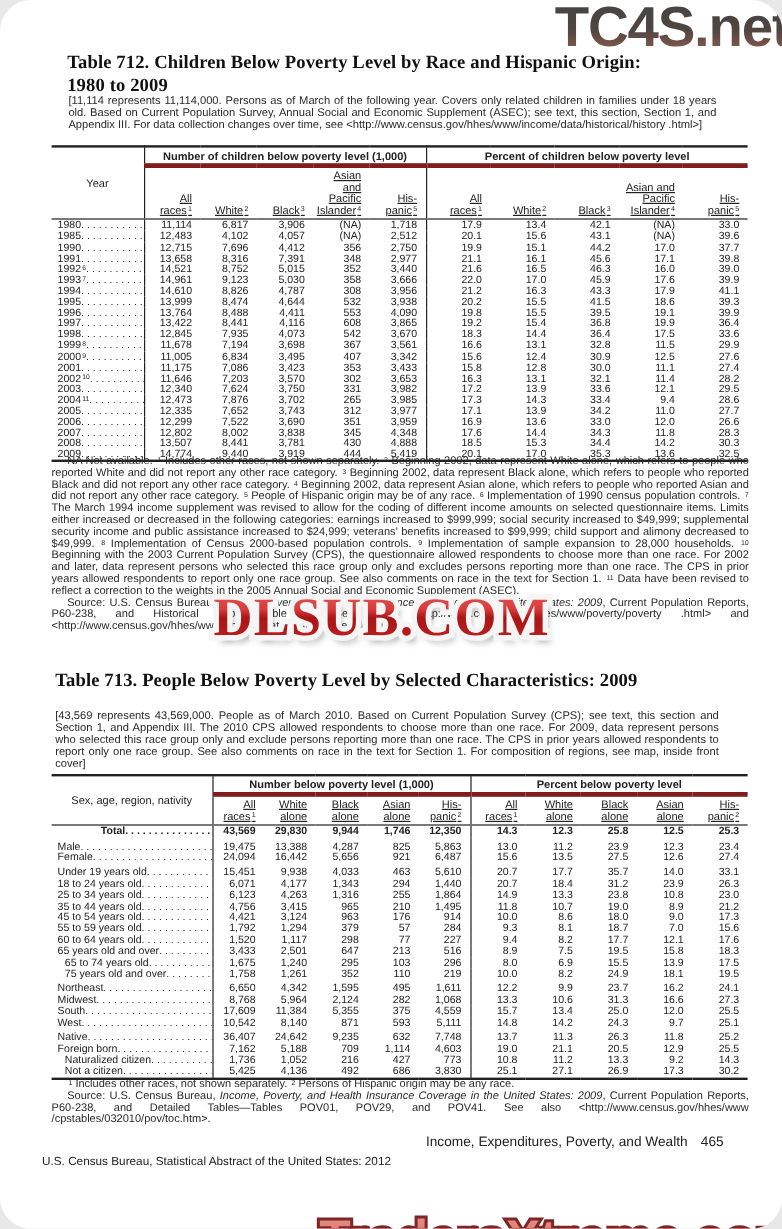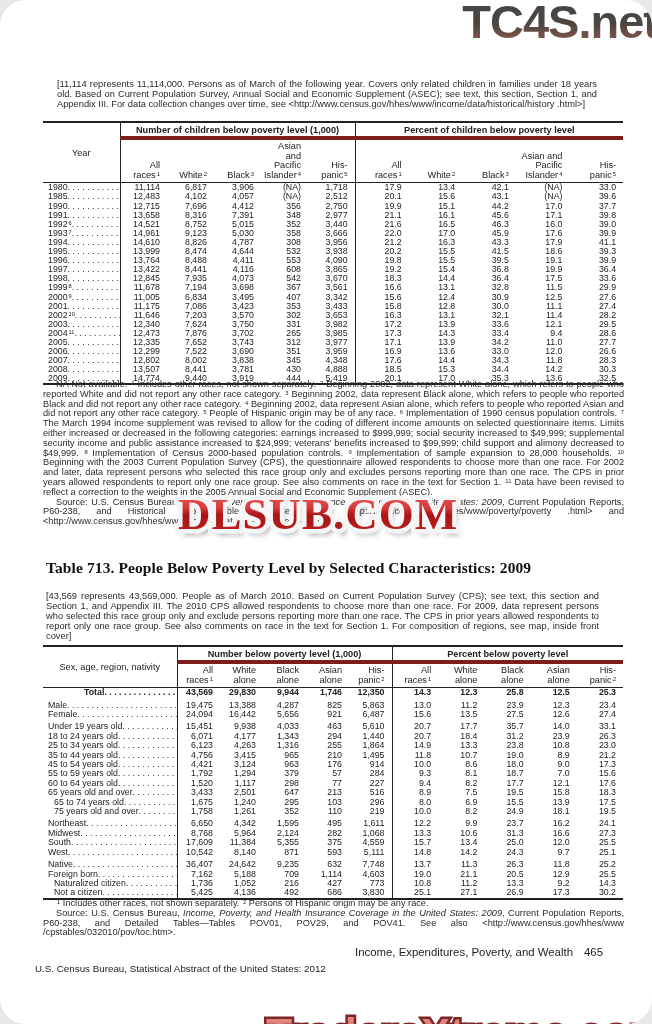--- a/index.html
+++ b/index.html
@@ -18,21 +18,21 @@
   .t712{top:121px;}
   .t713{top:645px;}
   table.grid{border-collapse:collapse;width:100%;table-layout:fixed;
              border-top:2px solid #222;border-bottom:2px solid #222;}
   .t712 .col-stub{width:77px;} .t712 .col-n{width:47px;} .t712 .col-p{width:53.6px;}
   .t713 .col-stub{width:134px;} .t713 .col-n{width:43px;} .t713 .col-p{width:46.2px;}
   th{font-weight:normal;}
   .grp{font-size:9.2px;text-align:center;border-bottom:4px solid #7f1d1d;padding:2px 0 1px;font-weight:bold;}
   .stub-h{font-size:9.2px;text-align:center;vertical-align:middle;border-bottom:1.5px solid #222;}
   .colh{font-size:9.2px;line-height:9.6px;text-align:right;vertical-align:bottom;
-        padding:2px 7px 2px 0;border-bottom:1.5px solid #222;}
+        padding:2px 7px 2px 0;border-bottom:1.5px solid #222;text-decoration:underline;}
   .vl{border-left:1px solid #222;}
   td.num{text-align:right;padding:0 7px 0 0;font-size:8.8px;white-space:nowrap;}
   .t712 tbody td{line-height:9.1px;}
   .t713 tbody td{line-height:9.4px;}
   td.stub{padding:0;font-size:8.8px;}
   .stubflex{display:flex;overflow:hidden;padding-left:5px;}
   .lbl{white-space:nowrap;}
   .leader{flex:1;white-space:nowrap;overflow:hidden;}
   tr.gap td{padding-top:3px;}
   tr.bold td,tr.bold .lbl,tr.bold .leader{font-weight:bold;}
@@ -70,20 +70,24 @@
   .wm-traders .l-fill{background:linear-gradient(180deg,#e8928a 0%,#d97268 55%,#c4554e 100%);
             -webkit-background-clip:text;background-clip:text;color:#d97268;-webkit-text-fill-color:transparent;}
 </style>
 </head>
 <body>
 
 <div class="page">
 
   <div class="wm wm-tc4s">TC4S.net</div>
 
+  <div class="tbl-title t712-title">
+    <span style="display:block">Table 712. Children Below Poverty Level by Race and Hispanic Origin:</span>
+    <span style="display:block">1980 to 2009</span>
+  </div>
   <div class="intro t712-intro">[11,114 represents 11,114,000. Persons as of March of the following year. Covers only related children in families under 18 years old. Based on Current Population Survey, Annual Social and Economic Supplement (ASEC); see text, this section, Section 1, and Appendix III. For data collection changes over time, see &lt;http://www.census.gov/hhes/www/income/data/historical/history .html&gt;]</div>
 
   <div class="tblwrap t712">
       <table class="grid">
         <colgroup>
           <col class="col-stub">
           <col class="col-n">
           <col class="col-n">
           <col class="col-n">
           <col class="col-n">

